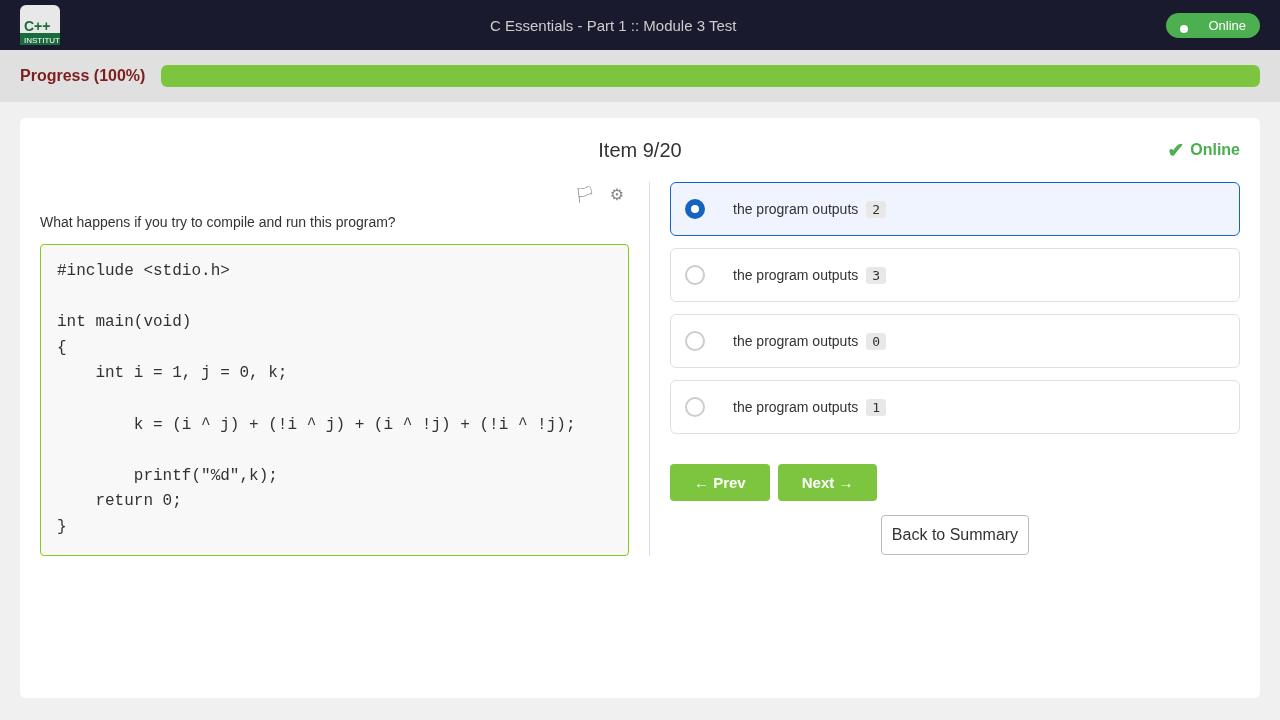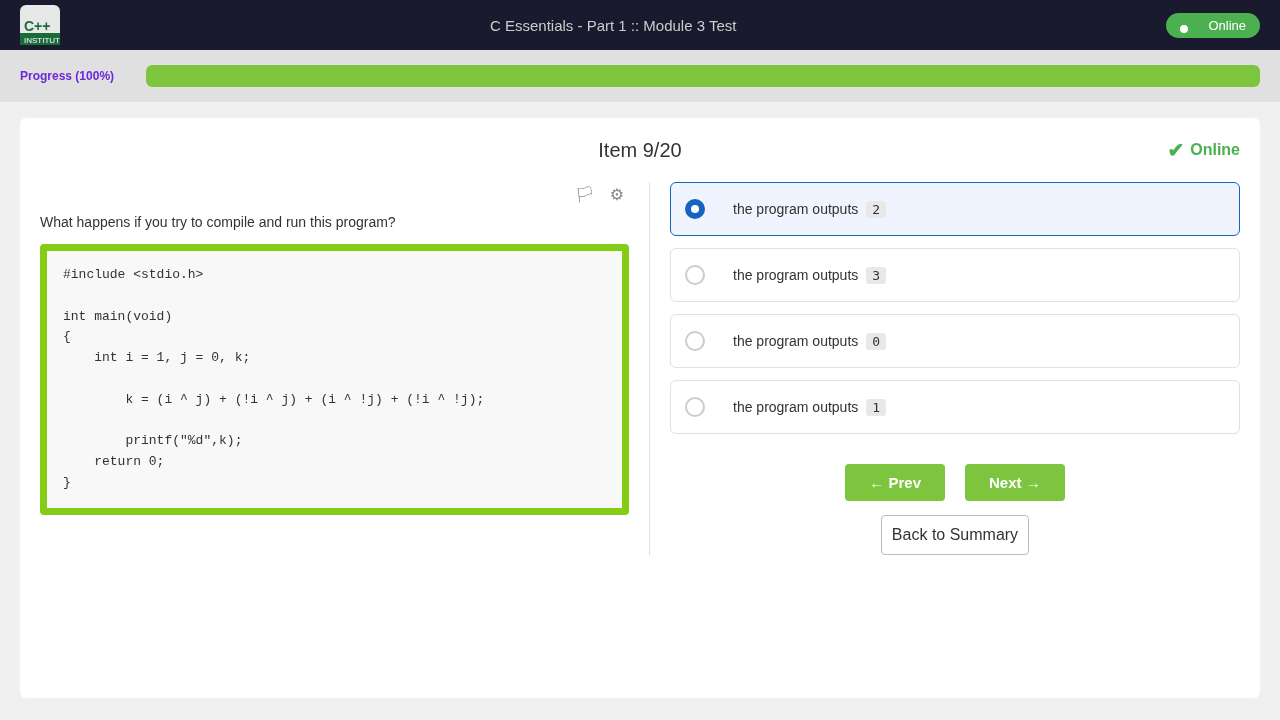--- a/index.html
+++ b/index.html
@@ -50,23 +50,23 @@
     .progress-bar-container {
       background: #e0e0e0;
       display: flex;
       align-items: center;
       padding: 10px 20px;
       gap: 16px;
       height: 52px;
     }
     .progress-label {
       font-weight: bold;
-      font-size: 12px;
+      font-size: 16px;
       white-space: nowrap;
-      color: #6d28d9;
+      color: #7f1d1d;
       min-width: 110px;
     }
     .progress-track {
       flex: 1;
       background: #d0d0d0;
       border-radius: 6px;
       height: 22px;
       overflow: hidden;
     }
     .progress-fill {
@@ -128,25 +128,25 @@
     
     .question-text {
       font-size: 14px;
       color: #333;
       margin-bottom: 14px;
     }
 
     
     .code-block {
       background: #f8f8f8;
-      border: 7px solid #84cc16;
+      border: 1px solid #84cc16;
       border-radius: 4px;
       padding: 14px 16px;
       font-family: 'Courier New', monospace;
-      font-size: 13px;
+      font-size: 16px;
       line-height: 1.6;
       color: #333;
       white-space: pre;
     }
 
     
     .panel-toolbar {
       display: flex;
       justify-content: flex-end;
       gap: 8px;
@@ -208,22 +208,21 @@
       border-radius: 3px;
       padding: 1px 6px;
       font-family: monospace;
       font-size: 13px;
       margin-left: 4px;
     }
 
     
     .nav-buttons {
       display: flex;
-      justify-content: center;
-      gap: 20px;
+      gap: 8px;
       margin-top: 30px;
     }
     .btn-prev {
       background: #7dc43f;
       color: white;
       border: none;
       border-radius: 4px;
       padding: 10px 24px;
       font-size: 15px;
       font-weight: 600;

